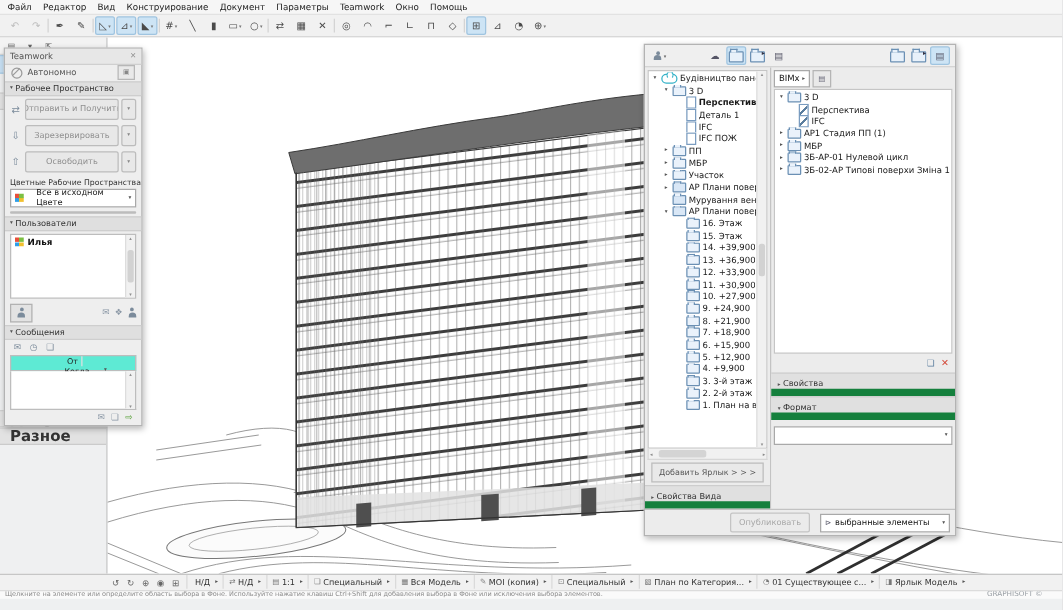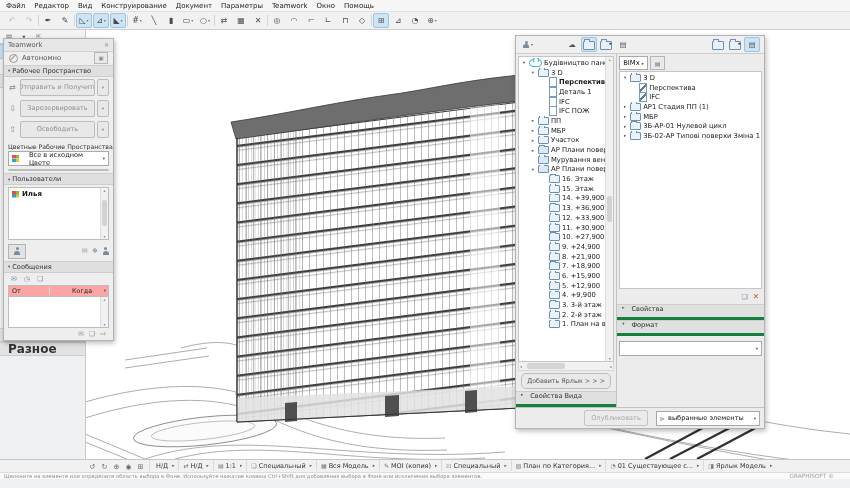--- a/index.html
+++ b/index.html
@@ -60,21 +60,21 @@
   .user-row{display:flex;align-items:center;gap:3px;padding:2px 3px;font-size:7px;font-weight:bold;color:#111;}
   .vbar{position:absolute;right:0;top:0;bottom:0;width:7px;background:#f1f1f1;border-left:1px solid #ddd;display:flex;flex-direction:column;justify-content:space-between;align-items:center;font-size:4px;color:#909090;}
   .vbar .vthumb{width:5px;flex:0 0 26px;background:#d2d2d2;border-radius:2px;margin:1px 0;}
   .tw-foot{display:flex;align-items:center;gap:3px;margin:2px 4px;}
   .pbox{width:16px;height:13px;border:1px solid #b2b2b2;background:#e3e3e3;display:flex;align-items:center;justify-content:center;}
   .i-person{width:7px;height:8px;position:relative;display:inline-block;}
   .i-person::before{content:"";position:absolute;left:2px;top:0;width:3px;height:3px;border-radius:50%;background:#7b8b9b;}
   .i-person::after{content:"";position:absolute;left:0.5px;top:3.5px;width:6px;height:4px;border-radius:3px 3px 0 0;background:#7b8b9b;}
   .tw-foot .ric{margin-left:auto;display:flex;gap:4px;font-size:7px;color:#8a97a5;align-items:center;}
   .msg-tabs{display:flex;gap:7px;padding:2px 7px 1px;font-size:7px;color:#7b8b9b;align-items:center;}
-  .msg-head{display:flex;margin:1px 4px 0;border:1px solid #bdbdbd;background:#fca5a5;height:11px;font-size:6.4px;color:#222;align-items:center;}
+  .msg-head{display:flex;margin:1px 4px 0;border:1px solid #bdbdbd;background:#5eead4;height:11px;font-size:6.4px;color:#222;align-items:center;flex-direction:column;}
   .msg-head .c1{flex:1;padding:0 3px;border-right:1px solid #e0e0e0;}
   .msg-head .c2{width:34px;padding:0 2px;display:flex;align-items:center;gap:8px;margin-left:20px;}
   .msg-list{position:relative;margin:0 4px;background:#fff;border:1px solid #bdbdbd;border-top:none;height:33px;overflow:hidden;}
   .msg-foot{display:flex;justify-content:flex-end;align-items:center;gap:5px;padding:2px 7px;font-size:7px;color:#8a97a5;}
   .msg-foot .send{color:#5ba23c;}
   
   .organizer{left:515px;top:5px;width:248px;height:392px;display:flex;flex-direction:column;}
   .org-toolbar{height:17px;background:#efefef;border-bottom:1px solid #cccccc;display:flex;align-items:center;gap:2px;padding:0 4px;}
   .obtn{min-width:14px;height:13px;display:flex;align-items:center;justify-content:center;gap:1px;border:1px solid transparent;border-radius:2px;font-size:7.5px;color:#556;}
   .obtn.hl{background:#cde4f5;border-color:#9fc4e0;}
@@ -97,22 +97,22 @@
   .ticn{flex:0 0 auto;position:relative;display:inline-block;}
   .ticn.folder,.ticn.folderl{width:9px;height:6px;border:1px solid #6b90b4;background:#eaf2fb;border-radius:1px;}
   .ticn.folder::before,.ticn.folderl::before{content:"";position:absolute;top:-2.5px;left:0;width:3.5px;height:1.5px;border:1px solid #6b90b4;border-bottom:none;background:#eaf2fb;}
   .ticn.folderl{background:#d9e7f6;}
   .ticn.doc,.ticn.docx{width:6px;height:8px;border:1px solid #7a9cc0;background:#fff;}
   .ticn.docx{background:linear-gradient(135deg,transparent 42%,#5a7d9e 42%,#5a7d9e 58%,transparent 58%),#fff;}
   .ticn.cloud{width:11px;height:6px;border:1px solid #35b2c8;border-radius:4px;background:#fff;}
   .ticn.cloud::before{content:"";position:absolute;top:-3px;left:3px;width:4px;height:4px;border:1px solid #35b2c8;border-radius:50%;background:#fff;border-bottom-color:#fff;}
   .hbar{height:8px;margin:0 2px;background:#f1f1f1;border:1px solid #d7d7d7;border-top:none;position:relative;display:flex;align-items:center;justify-content:space-between;font-size:4px;color:#8a8a8a;padding:0 1px;}
   .hthumb{position:absolute;left:8px;width:38px;top:1px;bottom:1px;background:#d4d4d4;border-radius:2px;}
-  .addbtn{height:14px;margin:2px 5px;background:#e9e9e9;border:1px solid #bcbcbc;border-radius:5px;font-size:6.4px;color:#555;font-family:inherit;display:flex;align-items:center;justify-content:center;}
-  .secthdr{height:12px;background:#e0e0e0;border-top:1px solid #cdcdcd;border-bottom:3px solid #15803d;display:flex;align-items:flex-start;gap:7px;font-size:6.6px;color:#333;padding:0 5px;}
+  .addbtn{height:14px;margin:2px 5px;background:#e9e9e9;border:1px solid #bcbcbc;border-radius:0;font-size:6.4px;color:#555;font-family:inherit;display:flex;align-items:center;justify-content:center;}
+  .secthdr{height:12px;background:#e0e0e0;border-top:1px solid #cdcdcd;border-bottom:6px solid #15803d;display:flex;align-items:flex-end;gap:2px;font-size:6.6px;color:#333;padding:0 5px;}
   .secthdr .exp{font-size:4.5px;color:#555;}
   .org-right{flex:1;display:flex;flex-direction:column;min-height:0;}
   .set-select{margin:2px 2px 1px;height:12px;background:#fff;border:1px solid #a9a9a9;display:flex;align-items:center;font-size:6.8px;padding:0 3px;gap:2px;color:#111;}
   .set-select .selarr{font-size:4.5px;}
   .set-props{width:13px;height:12px;margin:2px 2px 1px 0;border:1px solid #b5b5b5;background:#e9e9e9;display:flex;align-items:center;justify-content:center;font-size:6px;color:#667;}
   .set-row{display:flex;}
   .tree2wrap{flex:1;margin:0 2px;background:#fff;border:1px solid #c5c5c5;overflow:hidden;padding:1px;min-height:0;}
   .org-right-icons{height:15px;display:flex;justify-content:flex-end;align-items:center;gap:5px;padding:0 5px;}
   .ic-new{font-size:7px;color:#5a7d9e;}
   .ic-del{font-size:7.5px;color:#d44a3a;font-weight:bold;}

